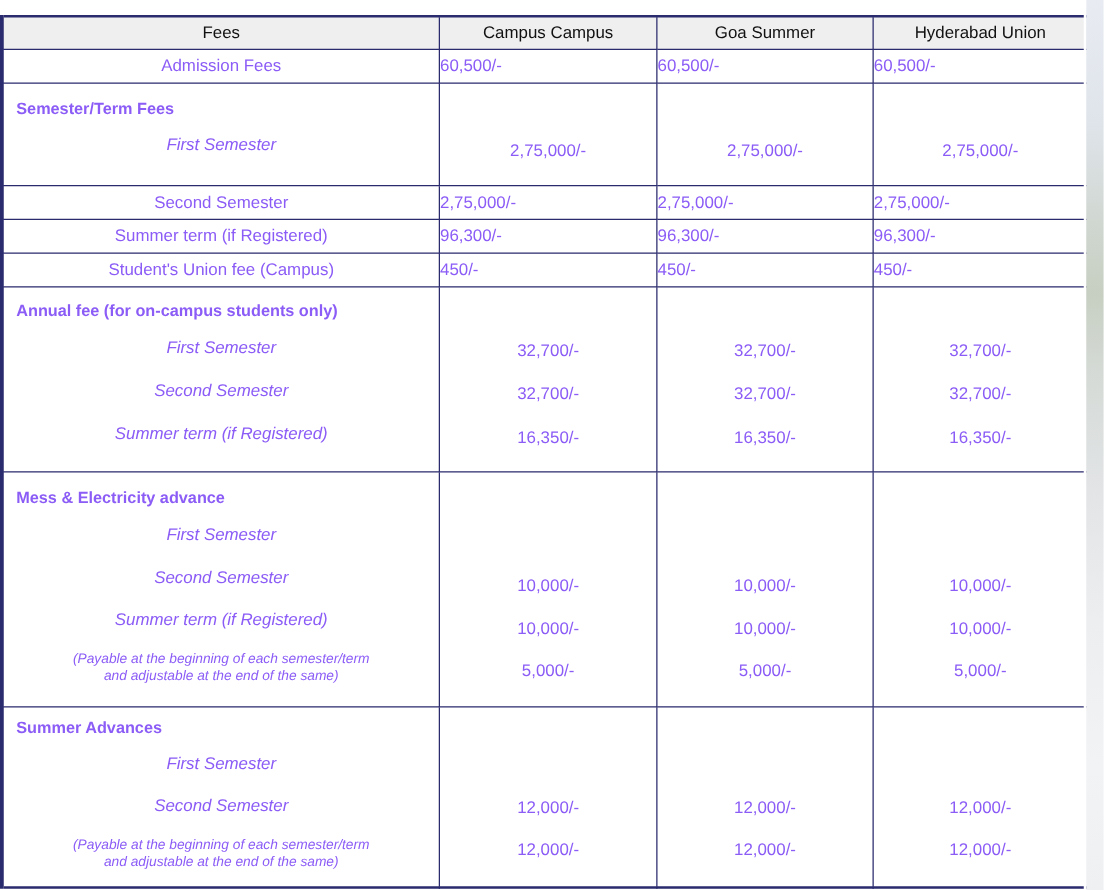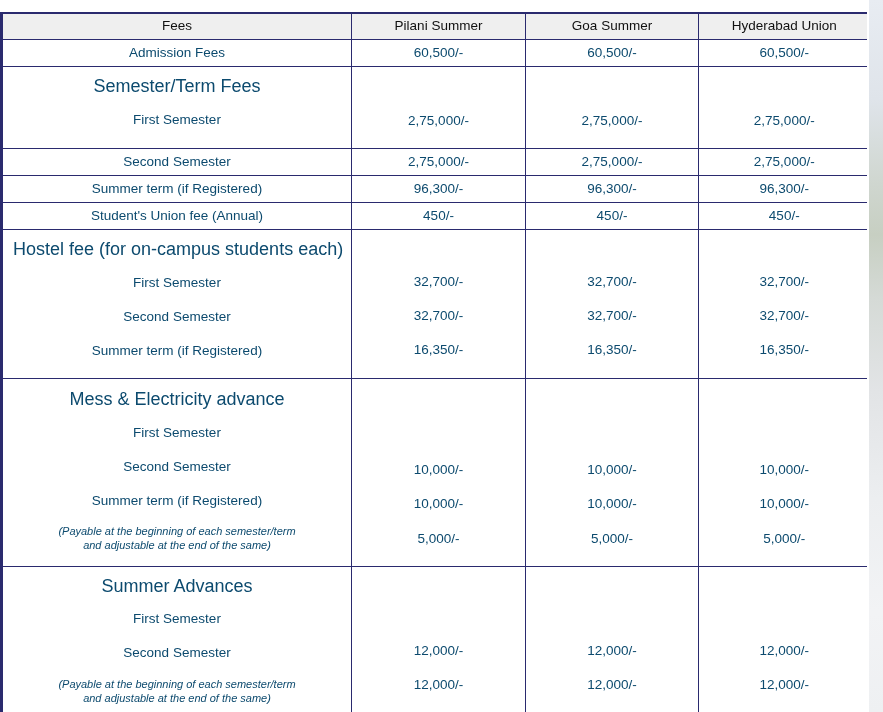--- a/index.html
+++ b/index.html
@@ -73,40 +73,40 @@
   table.fees col.c-goa    { width: 173px; }
   table.fees col.c-hyd    { width: 172px; }
 
   table.fees td, table.fees th {
     border: 1px solid #2a2a6e;
     padding: 0;
     vertical-align: middle;
     font-weight: normal;
     font-size: 13.5px;
     line-height: 1.35;
-    color: #0c4a6e;
+    color: #8b5cf6;
   }
 
   
   tr.hdr th {
     background: #efefef;
     height: 25px;
     text-align: center;
     font-size: 13.5px;
     font-weight: normal;
     color: #111111;
   }
 
   
   td.lbl {
     text-align: center;
     padding: 4px 8px;
   }
   td.val {
-    text-align: center;
+    text-align: left;
     padding: 4px 8px;
   }
 
   tr.simple td { height: 26px; }
 
   
   td.block-lbl, td.block-val {
     padding: 0;
     vertical-align: top;
   }
@@ -116,32 +116,32 @@
     padding: 7px 10px 10px 10px;
   }
   .stack-val {
     display: block;
     padding: 7px 10px 10px 10px;
     text-align: center;
   }
 
   .grp-title {
     display: block;
-    text-align: center;
-    font-weight: normal;
-    font-size: 18px;
+    font-weight: bold;
+    font-size: 13px;
     margin: 0 0 4px 0;
     white-space: nowrap;
   }
   .grp-item {
     display: block;
     text-align: center;
     font-size: 13.5px;
     margin: 0;
     padding: 8px 0 8px 0;
+    font-style: italic;
   }
   .grp-note {
     display: block;
     text-align: center;
     font-style: italic;
     font-size: 11px;
     padding: 6px 6px 2px 6px;
     line-height: 1.3;
   }
   .val-item {
@@ -168,21 +168,21 @@
       <colgroup>
         <col class="c-label">
           <col class="c-pilani">
           <col class="c-goa">
           <col class="c-hyd">
       </colgroup>
 
       <thead>
         <tr class="hdr">
           <th>Fees</th>
-          <th>Pilani Summer</th>
+          <th>Campus Campus</th>
           <th>Goa Summer</th>
           <th>Hyderabad Union</th>
         </tr>
       </thead>
 
       <tbody>
 
         <tr class="simple">
           <td class="lbl">Admission Fees</td>
           <td class="val">60,500/-</td>
@@ -222,31 +222,31 @@
         </tr>
 
         <tr class="simple">
           <td class="lbl">Summer term (if Registered)</td>
           <td class="val">96,300/-</td>
           <td class="val">96,300/-</td>
           <td class="val">96,300/-</td>
         </tr>
 
         <tr class="simple">
-          <td class="lbl">Student's Union fee (Annual)</td>
+          <td class="lbl">Student's Union fee (Campus)</td>
           <td class="val">450/-</td>
           <td class="val">450/-</td>
           <td class="val">450/-</td>
         </tr>
 
 
         <tr class="off-hostel">
           <td class="block-lbl">
             <span class="stack">
-              <span class="grp-title">Hostel fee (for on-campus students each)</span>
+              <span class="grp-title">Annual fee (for on-campus students only)</span>
               <span class="grp-item">First Semester</span>
               <span class="grp-item">Second Semester</span>
               <span class="grp-item">Summer term (if Registered)</span>
             </span>
           </td>
           <td class="block-val">
             <span class="stack-val">
               <span class="val-item">32,700/-</span>
               <span class="val-item">32,700/-</span>
               <span class="val-item">16,350/-</span>

